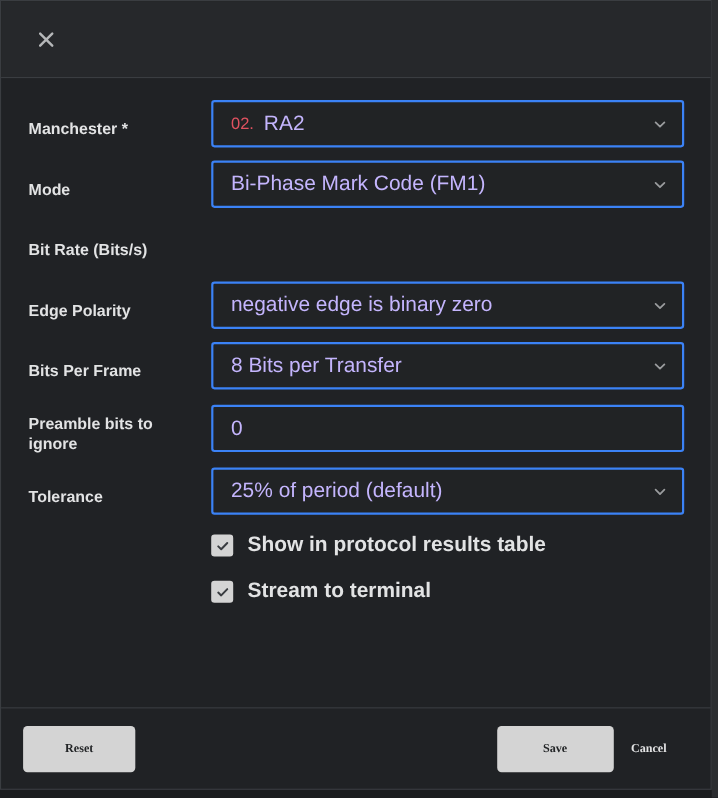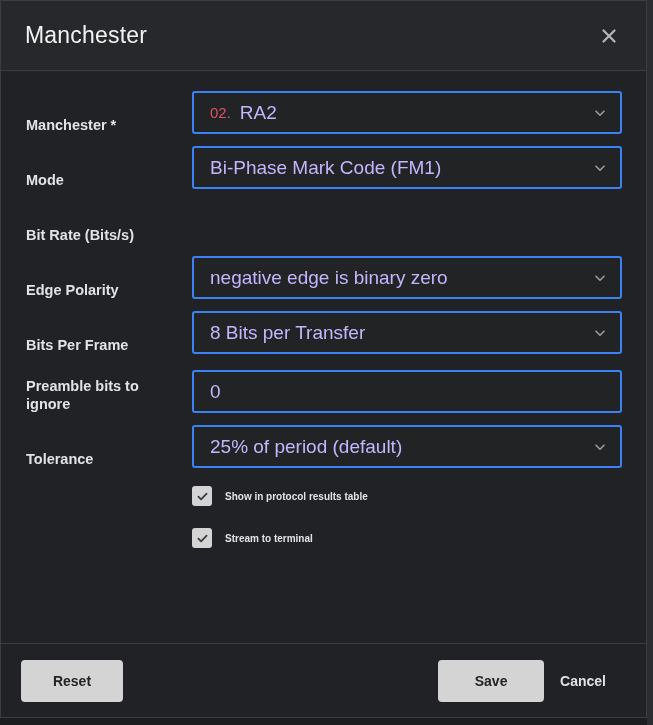--- a/index.html
+++ b/index.html
@@ -51,21 +51,21 @@
   
   .dlg-body {
     flex: 1 1 auto;
     position: relative;
     overflow: hidden;
     padding-top: 20px;
   }
 
   .form-row {
     display: flex;
-    align-items: flex-end;
+    align-items: center;
     padding: 0 24px 0 25px;
     margin-bottom: 12px;
     min-height: 43px;
   }
   .row-label {
     width: 166px;
     flex: 0 0 166px;
     font-size: 14.5px;
     color: #e2e3e4;
     font-weight: 700;
@@ -121,39 +121,39 @@
     flex: 0 0 20px;
     background: #d4d4d4;
     border-radius: 3px;
     display: flex;
     align-items: center;
     justify-content: center;
     margin-right: 13px;
   }
   .checkbox svg { display: block; }
   .check-label {
-    font-size: 10px;
+    font-size: 19px;
     color: #e2e3e4;
     font-weight: 700;
   }
 
   
   .dlg-footer {
     flex: 0 0 74px;
     height: 74px;
     border-top: 1px solid #3a3d41;
     display: flex;
     align-items: center;
     padding: 0 24px 0 20px;
   }
   .btn {
     border: none;
     border-radius: 4px;
-    font-family: Liberation Sans, sans-serif;
-    font-size: 14px;
+    font-family: Liberation Serif, serif;
+    font-size: 11px;
     font-weight: 700;
     cursor: pointer;
   }
   .btn-solid {
     background: #d4d4d4;
     color: #222426;
     height: 42px;
     min-width: 102px;
     padding: 0 18px;
   }
@@ -176,21 +176,20 @@
   }
 </style>
 </head>
 <body>
 
 <div class="edge-strip"></div>
 
 <div class="dialog">
 
   <div class="dlg-header">
-    <div class="dlg-title">Manchester</div>
     <div class="close-btn">
       <svg width="18" height="18" viewBox="0 0 18 18" aria-hidden="true">
         <path d="M3.5 3.5 L14.5 14.5 M14.5 3.5 L3.5 14.5" stroke="currentColor" stroke-width="2.2" stroke-linecap="round" fill="none"></path>
       </svg>
     </div>
   </div>
 
   <div class="dlg-body">
     <div id="form-rows">
         <div class="form-row">

